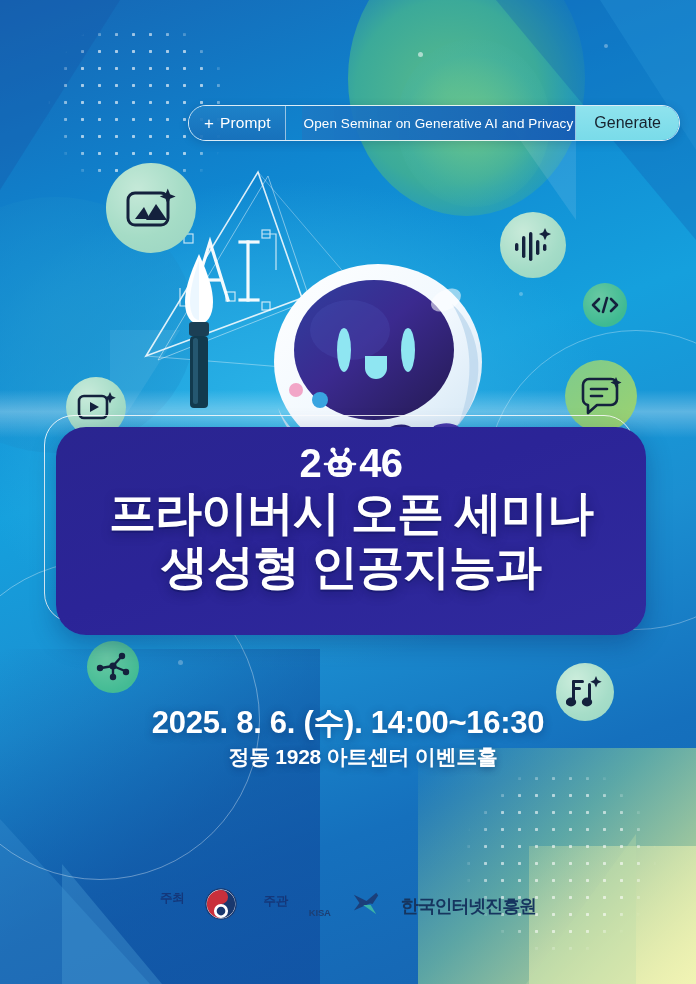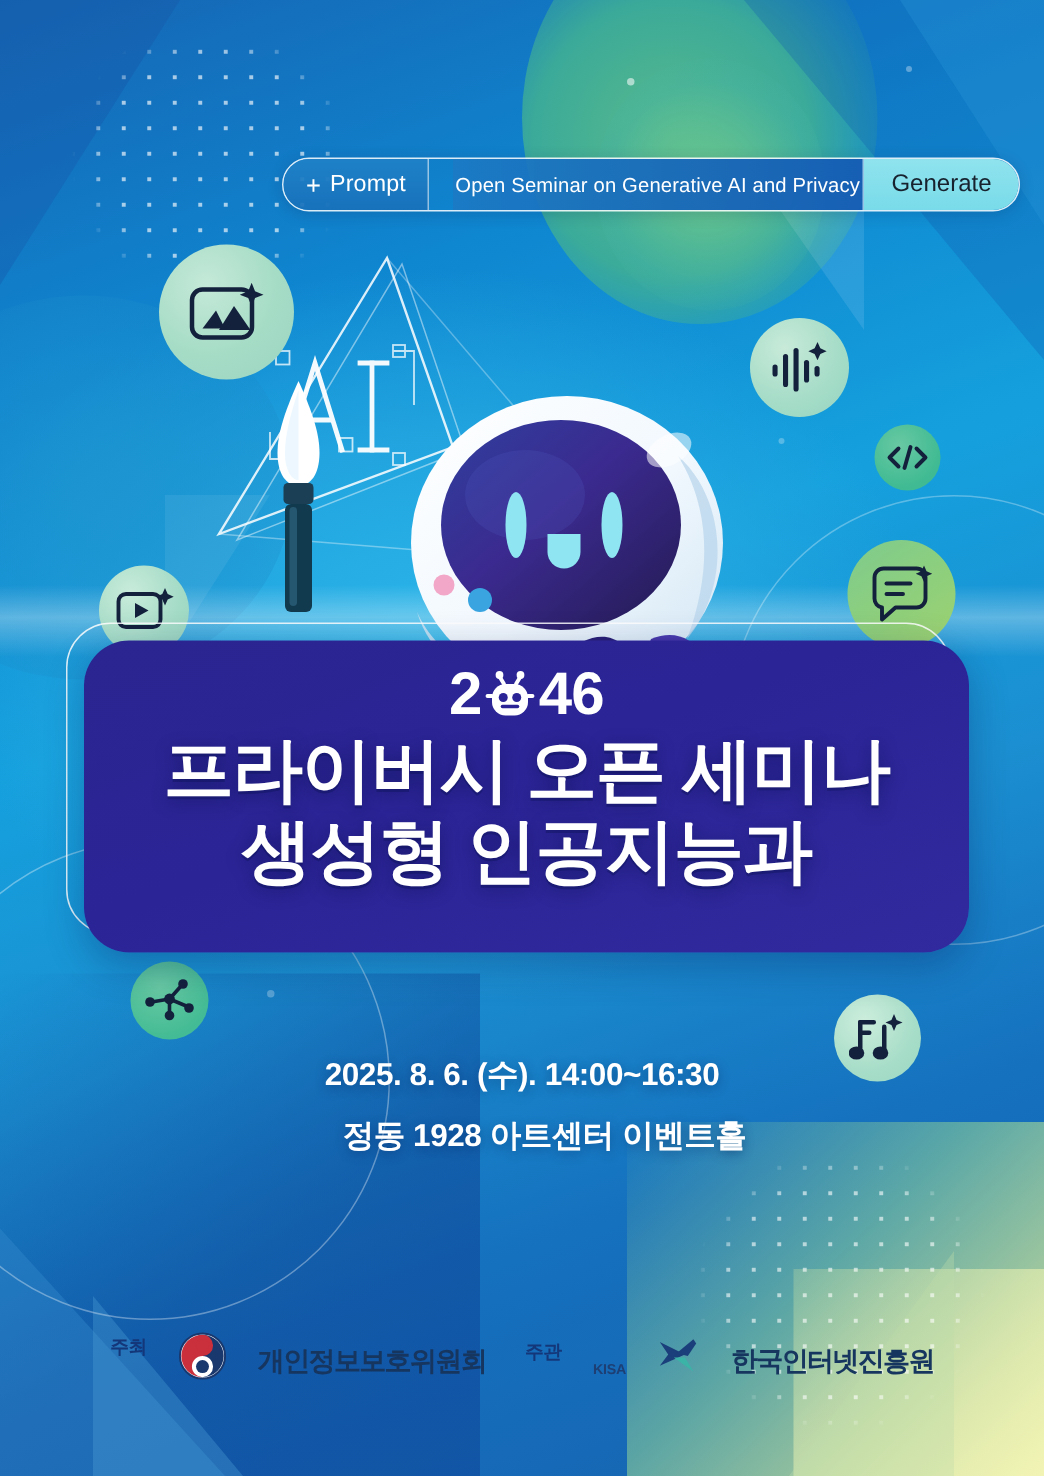--- a/index.html
+++ b/index.html
@@ -173,21 +173,21 @@
     color:#fff;font-weight:bold;line-height:1.06;
     text-align:center;white-space:nowrap;
     text-shadow:0 2px 0 rgba(10,18,80,.35), 0 3px 12px rgba(5,12,60,.45);
   }
   .t-line-1{font-size:47px;letter-spacing:-1px;margin-top:4px;}
   .t-line-2{font-size:47px;letter-spacing:-1px;margin-top:3px;}
 
   
   .date-line{
     position:absolute;left:0;top:702px;width:100%;
-    text-align:center;color:#fff;font-size:21px;font-weight:bold;
+    text-align:center;color:#fff;font-size:31px;font-weight:bold;
     letter-spacing:-.3px;
     text-shadow:0 2px 8px rgba(6,36,90,.45);
   }
   .venue-line{
     position:absolute;left:15px;top:743px;width:100%;
     text-align:center;color:#fff;font-size:21px;font-weight:bold;
     letter-spacing:-.3px;
     text-shadow:0 2px 7px rgba(6,36,90,.45);
   }
 
@@ -430,21 +430,20 @@
       <span>
         <svg viewBox="0 0 34 34" width="32" height="32" aria-hidden="true">
           <circle cx="17" cy="17" r="16" fill="#ffffff"></circle>
           <path d="M17,2 a15,15 0 0 1 0,30 a7.5,7.5 0 0 0 0,-15 a7.5,7.5 0 0 1 0,-15 Z" fill="#19386e"></path>
           <path d="M17,2 a15,15 0 0 0 0,30 a7.5,7.5 0 0 1 0,-15 a7.5,7.5 0 0 0 0,-15 Z" fill="#c9303c"></path>
           <circle cx="17" cy="9.5" r="4.6" fill="#c9303c"></circle>
           <circle cx="17" cy="24.5" r="4.6" fill="#19386e"></circle>
           <circle cx="17" cy="17" r="16" fill="none" stroke="#19386e" stroke-width="1.4"></circle>
         </svg>
       </span>
-      <span class="org-name">개인정보보호위원회</span>
     </div>
 
     <div class="org">
       <span class="org-role">주관</span>
       <span class="kisa-word">KISA</span>
       <span>
         <svg viewBox="0 0 30 26" width="28" height="26" aria-hidden="true">
           <path d="M2,3 L20,12 L2,20 L8,12 Z" fill="#1b3f7a"></path>
           <path d="M26,1 L14,11 L22,13 L28,4 Z" fill="#1b3f7a"></path>
           <path d="M12,14 L26,24 L20,14 Z" fill="#3bb3a6"></path>

